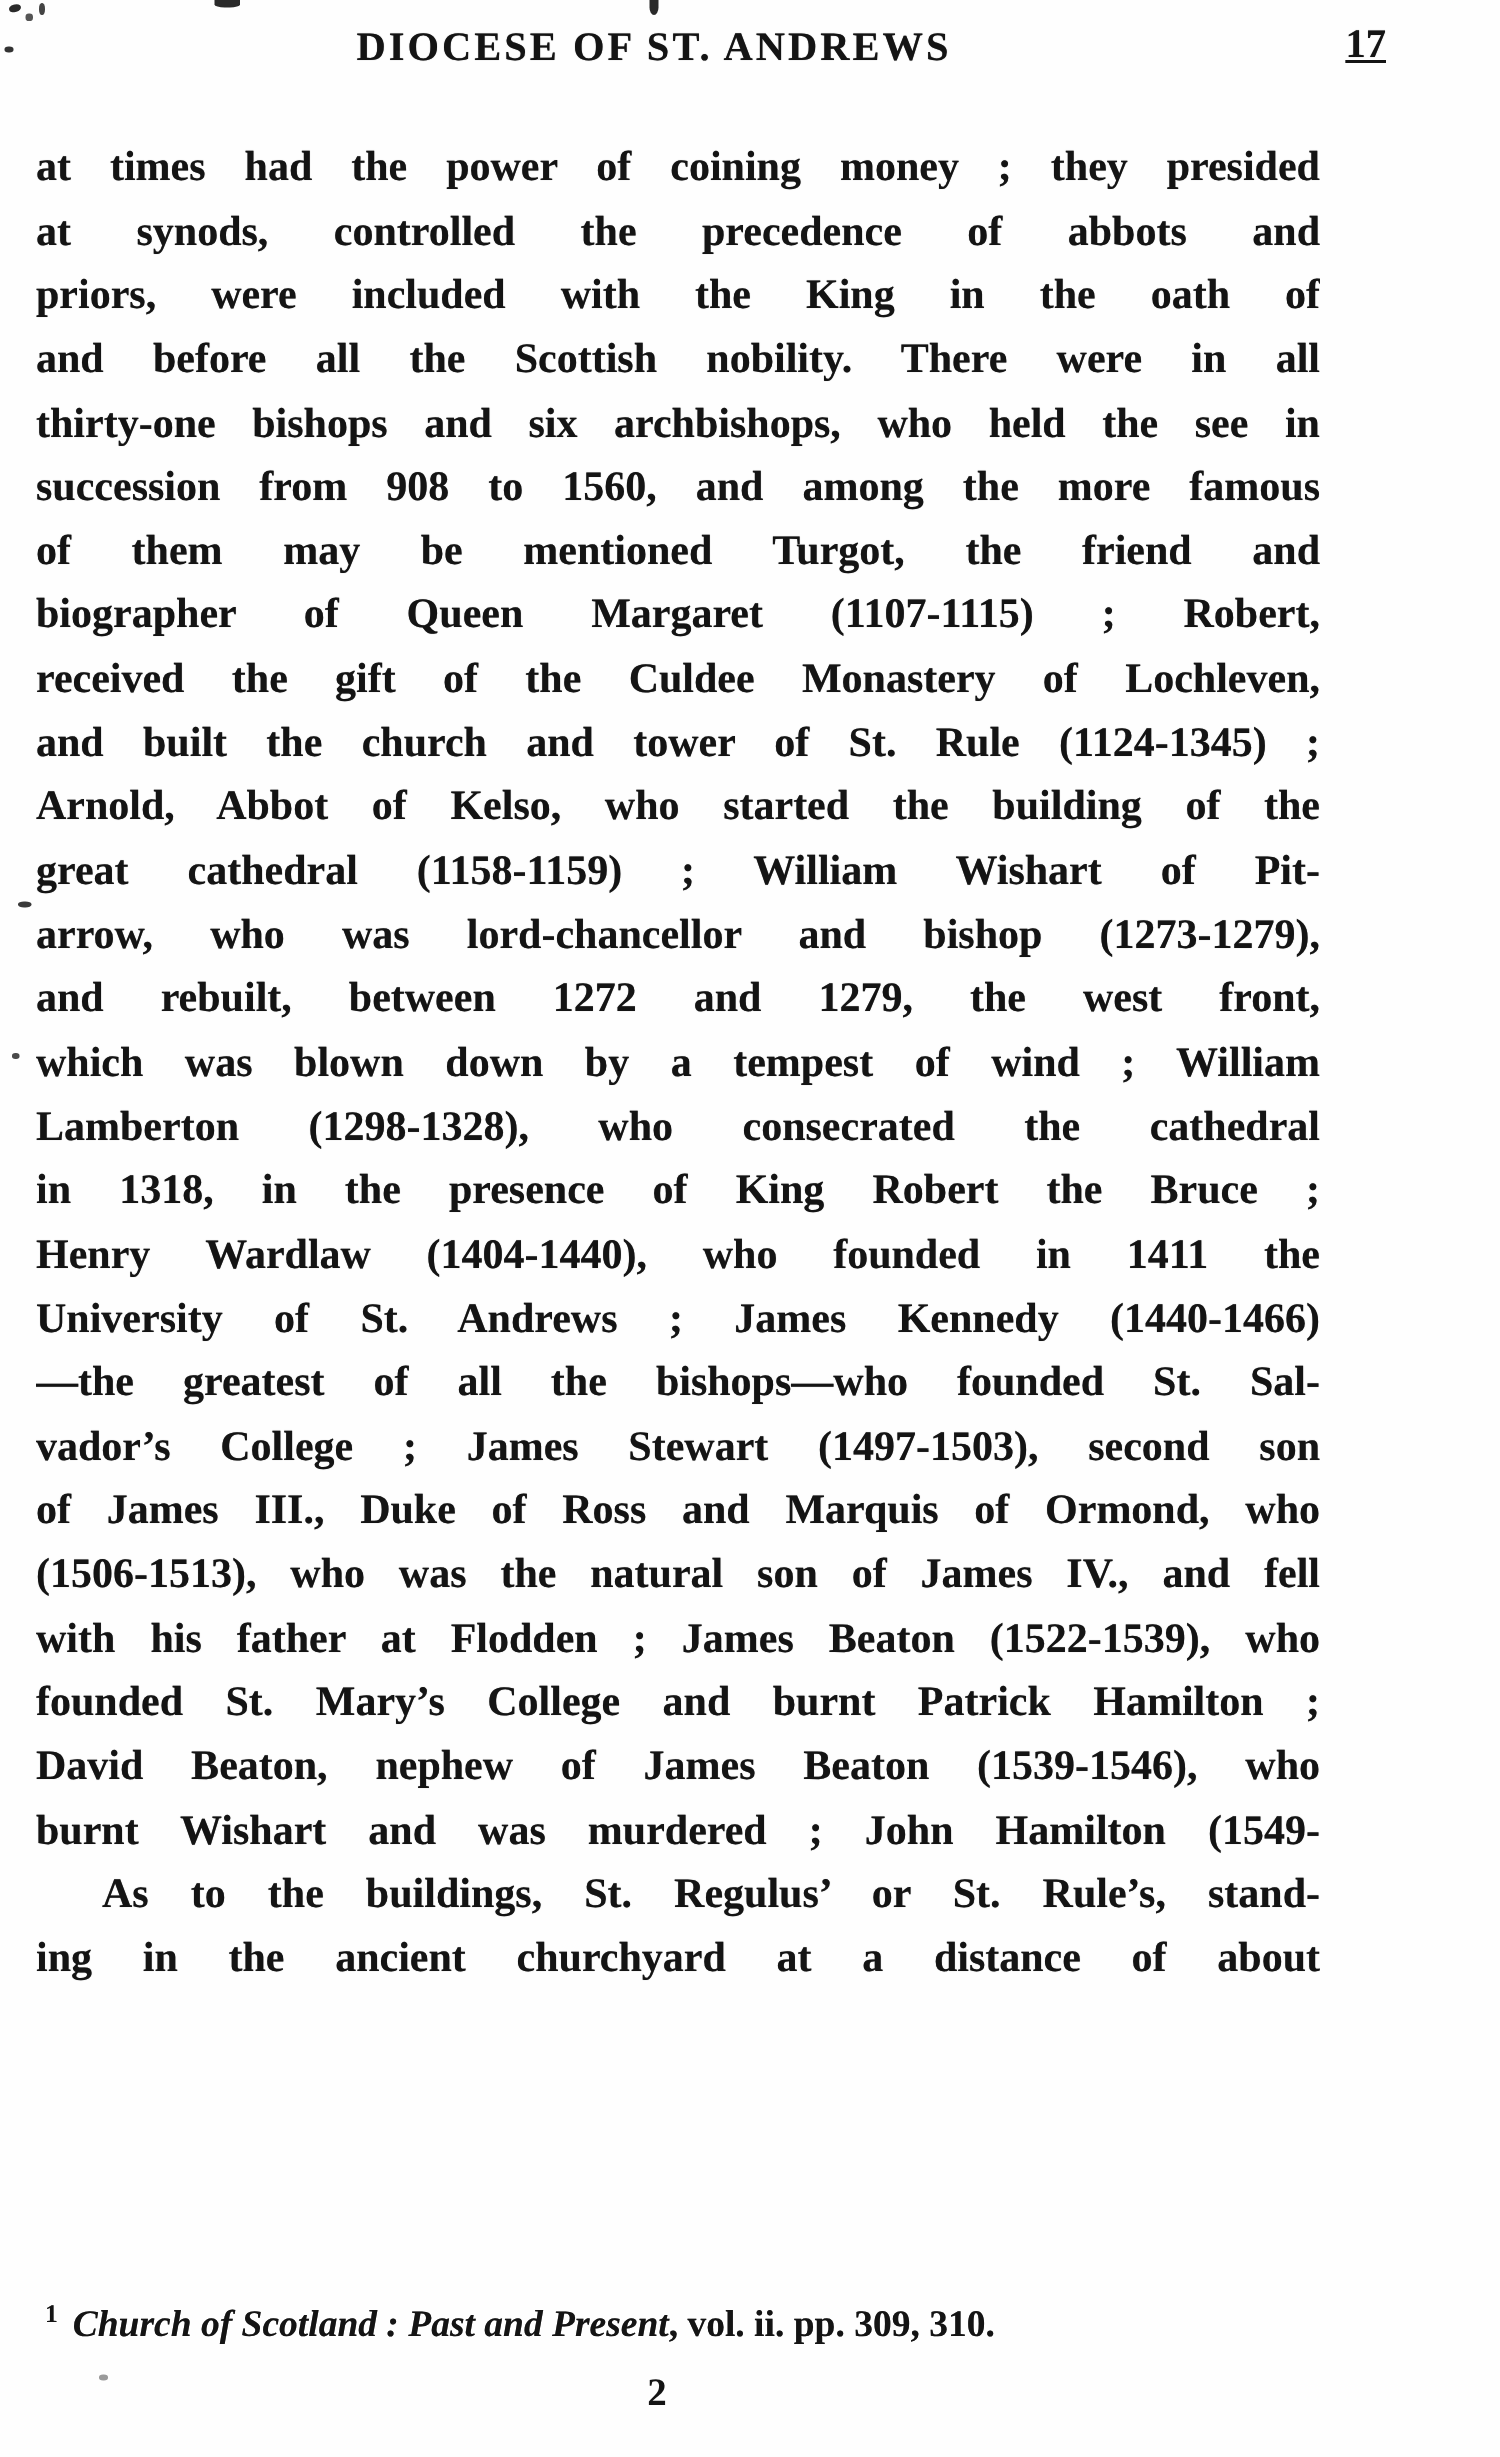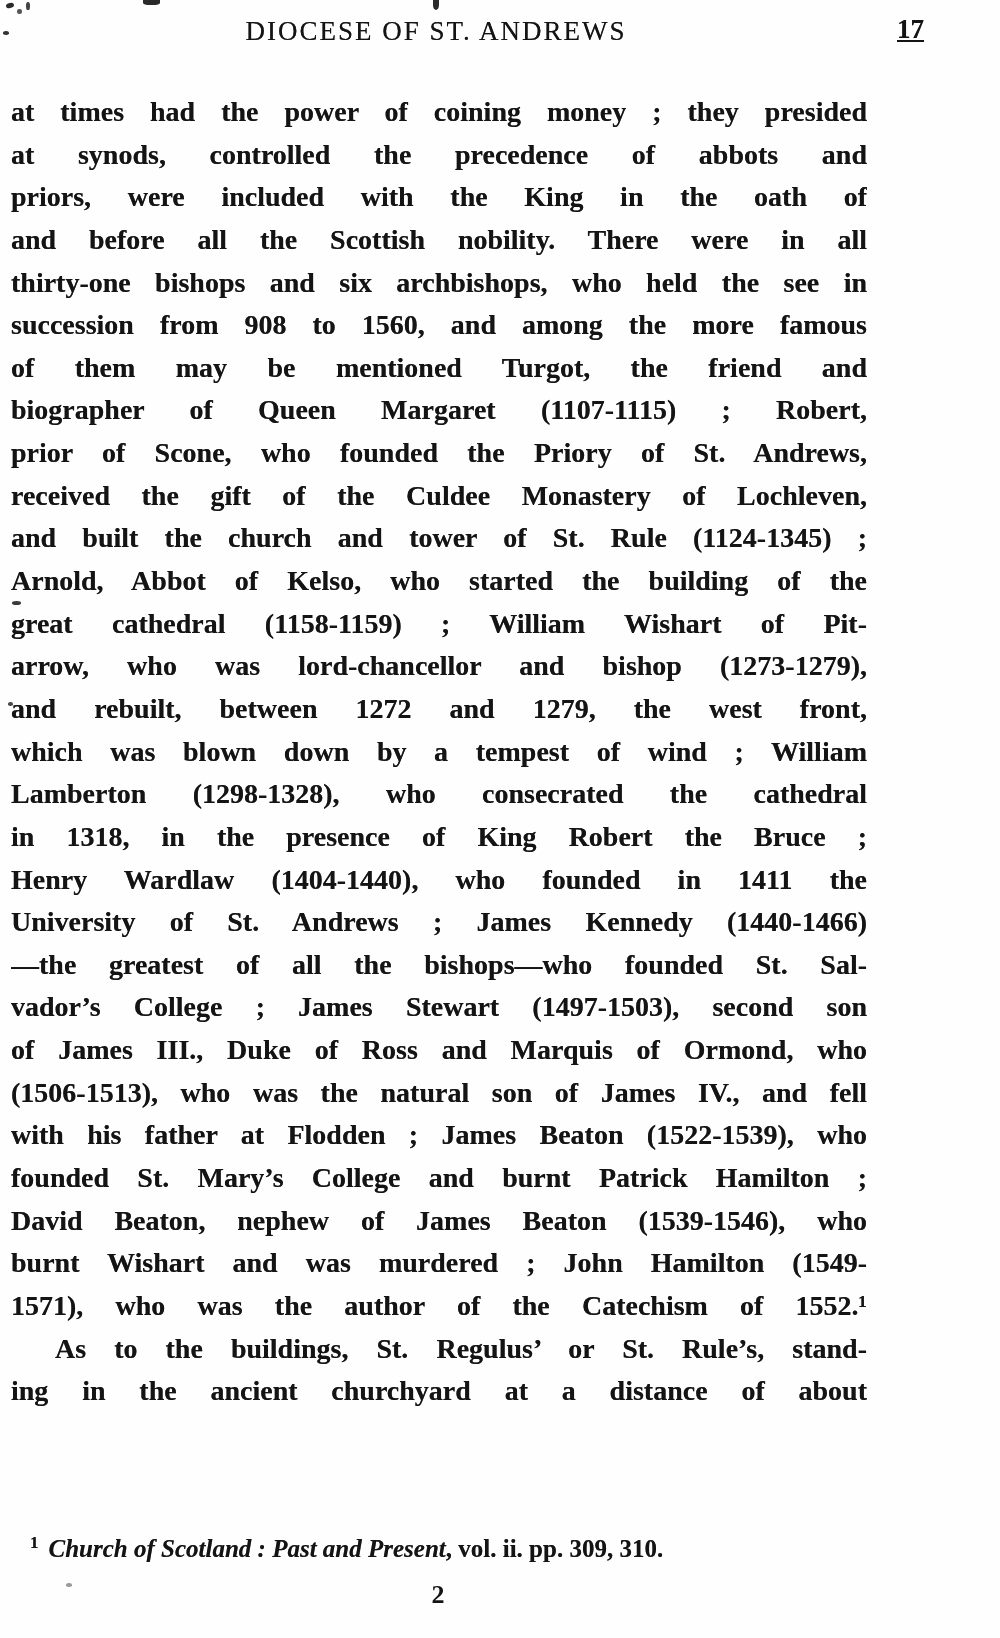--- a/index.html
+++ b/index.html
@@ -15,36 +15,36 @@
     color:#141414;
     overflow:hidden;
     margin:0 auto;
   }
   
   .running-title{
     position:absolute;
     top:16px; left:0; width:872px;
     text-align:center;
     font-size:27px;
-    font-weight:normal;
+    font-weight:bold;
     letter-spacing:2px;
     text-shadow:0 0 0.5px rgba(0,0,0,.65);
   }
   .page-number{
     position:absolute;
     top:14px; left:897px;
     font-size:27px;
     font-weight:bold;
     text-shadow:0 0 0.5px rgba(0,0,0,.6);
     text-decoration:underline;
   }
   
   .body-text{
     position:absolute;
-    top:91px; left:11px; width:856px;
+    top:91px; left:24px; width:856px;
     font-size:28px;
     font-weight:bold;
     text-shadow:0 0 0.45px rgba(0,0,0,.6);
   }
   .line{
     height:42.65px;
     line-height:42.65px;
     text-align:justify;
     text-align-last:justify;
     overflow:hidden;
@@ -107,41 +107,39 @@
 
   <div class="body-text">
       <div class="line">at times had the power of coining money ; they presided</div>
       <div class="line">at synods, controlled the precedence of abbots and</div>
       <div class="line">priors, were included with the King in the oath of</div>
       <div class="line">and before all the Scottish nobility.  There were in all</div>
       <div class="line">thirty-one bishops and six archbishops, who held the see in</div>
       <div class="line">succession from 908 to 1560, and among the more famous</div>
       <div class="line">of them may be mentioned Turgot, the friend and</div>
       <div class="line">biographer of Queen Margaret (1107-1115) ; Robert,</div>
-      <div class="line">prior of Scone, who founded the Priory of St. Andrews,</div>
       <div class="line">received the gift of the Culdee Monastery of Lochleven,</div>
       <div class="line">and built the church and tower of St. Rule (1124-1345) ;</div>
       <div class="line">Arnold, Abbot of Kelso, who started the building of the</div>
       <div class="line">great cathedral (1158-1159) ;  William Wishart of Pit-</div>
       <div class="line">arrow, who was lord-chancellor and bishop (1273-1279),</div>
       <div class="line">and rebuilt, between 1272 and 1279, the west front,</div>
       <div class="line">which was blown down by a tempest of wind ; William</div>
       <div class="line">Lamberton (1298-1328), who consecrated the cathedral</div>
       <div class="line">in 1318, in the presence of King Robert the Bruce ;</div>
       <div class="line">Henry Wardlaw (1404-1440), who founded in 1411 the</div>
       <div class="line">University of St. Andrews ; James Kennedy (1440-1466)</div>
       <div class="line">—the greatest of all the bishops—who founded St. Sal-</div>
       <div class="line">vador’s College ; James Stewart (1497-1503), second son</div>
       <div class="line">of James III., Duke of Ross and Marquis of Ormond, who</div>
       <div class="line">(1506-1513), who was the natural son of James IV., and fell</div>
       <div class="line">with his father at Flodden ; James Beaton (1522-1539), who</div>
       <div class="line">founded St. Mary’s College and burnt Patrick Hamilton ;</div>
       <div class="line">David Beaton, nephew of James Beaton (1539-1546), who</div>
       <div class="line">burnt Wishart and was murdered ; John Hamilton (1549-</div>
-      <div class="line">1571), who was the author of the Catechism of 1552.¹</div>
       <div class="line indent">As to the buildings, St. Regulus’ or St. Rule’s, stand-</div>
       <div class="line">ing in the ancient churchyard at a distance of about</div>
     </div>
 
   <div class="footnote">
     <span class="fn-marker">1</span><span class="fn-italic">Church of Scotland :  Past and Present</span><span class="fn-roman">, vol. ii. pp. 309, 310.</span>
   </div>
 
   <div class="signature">2</div>
 

